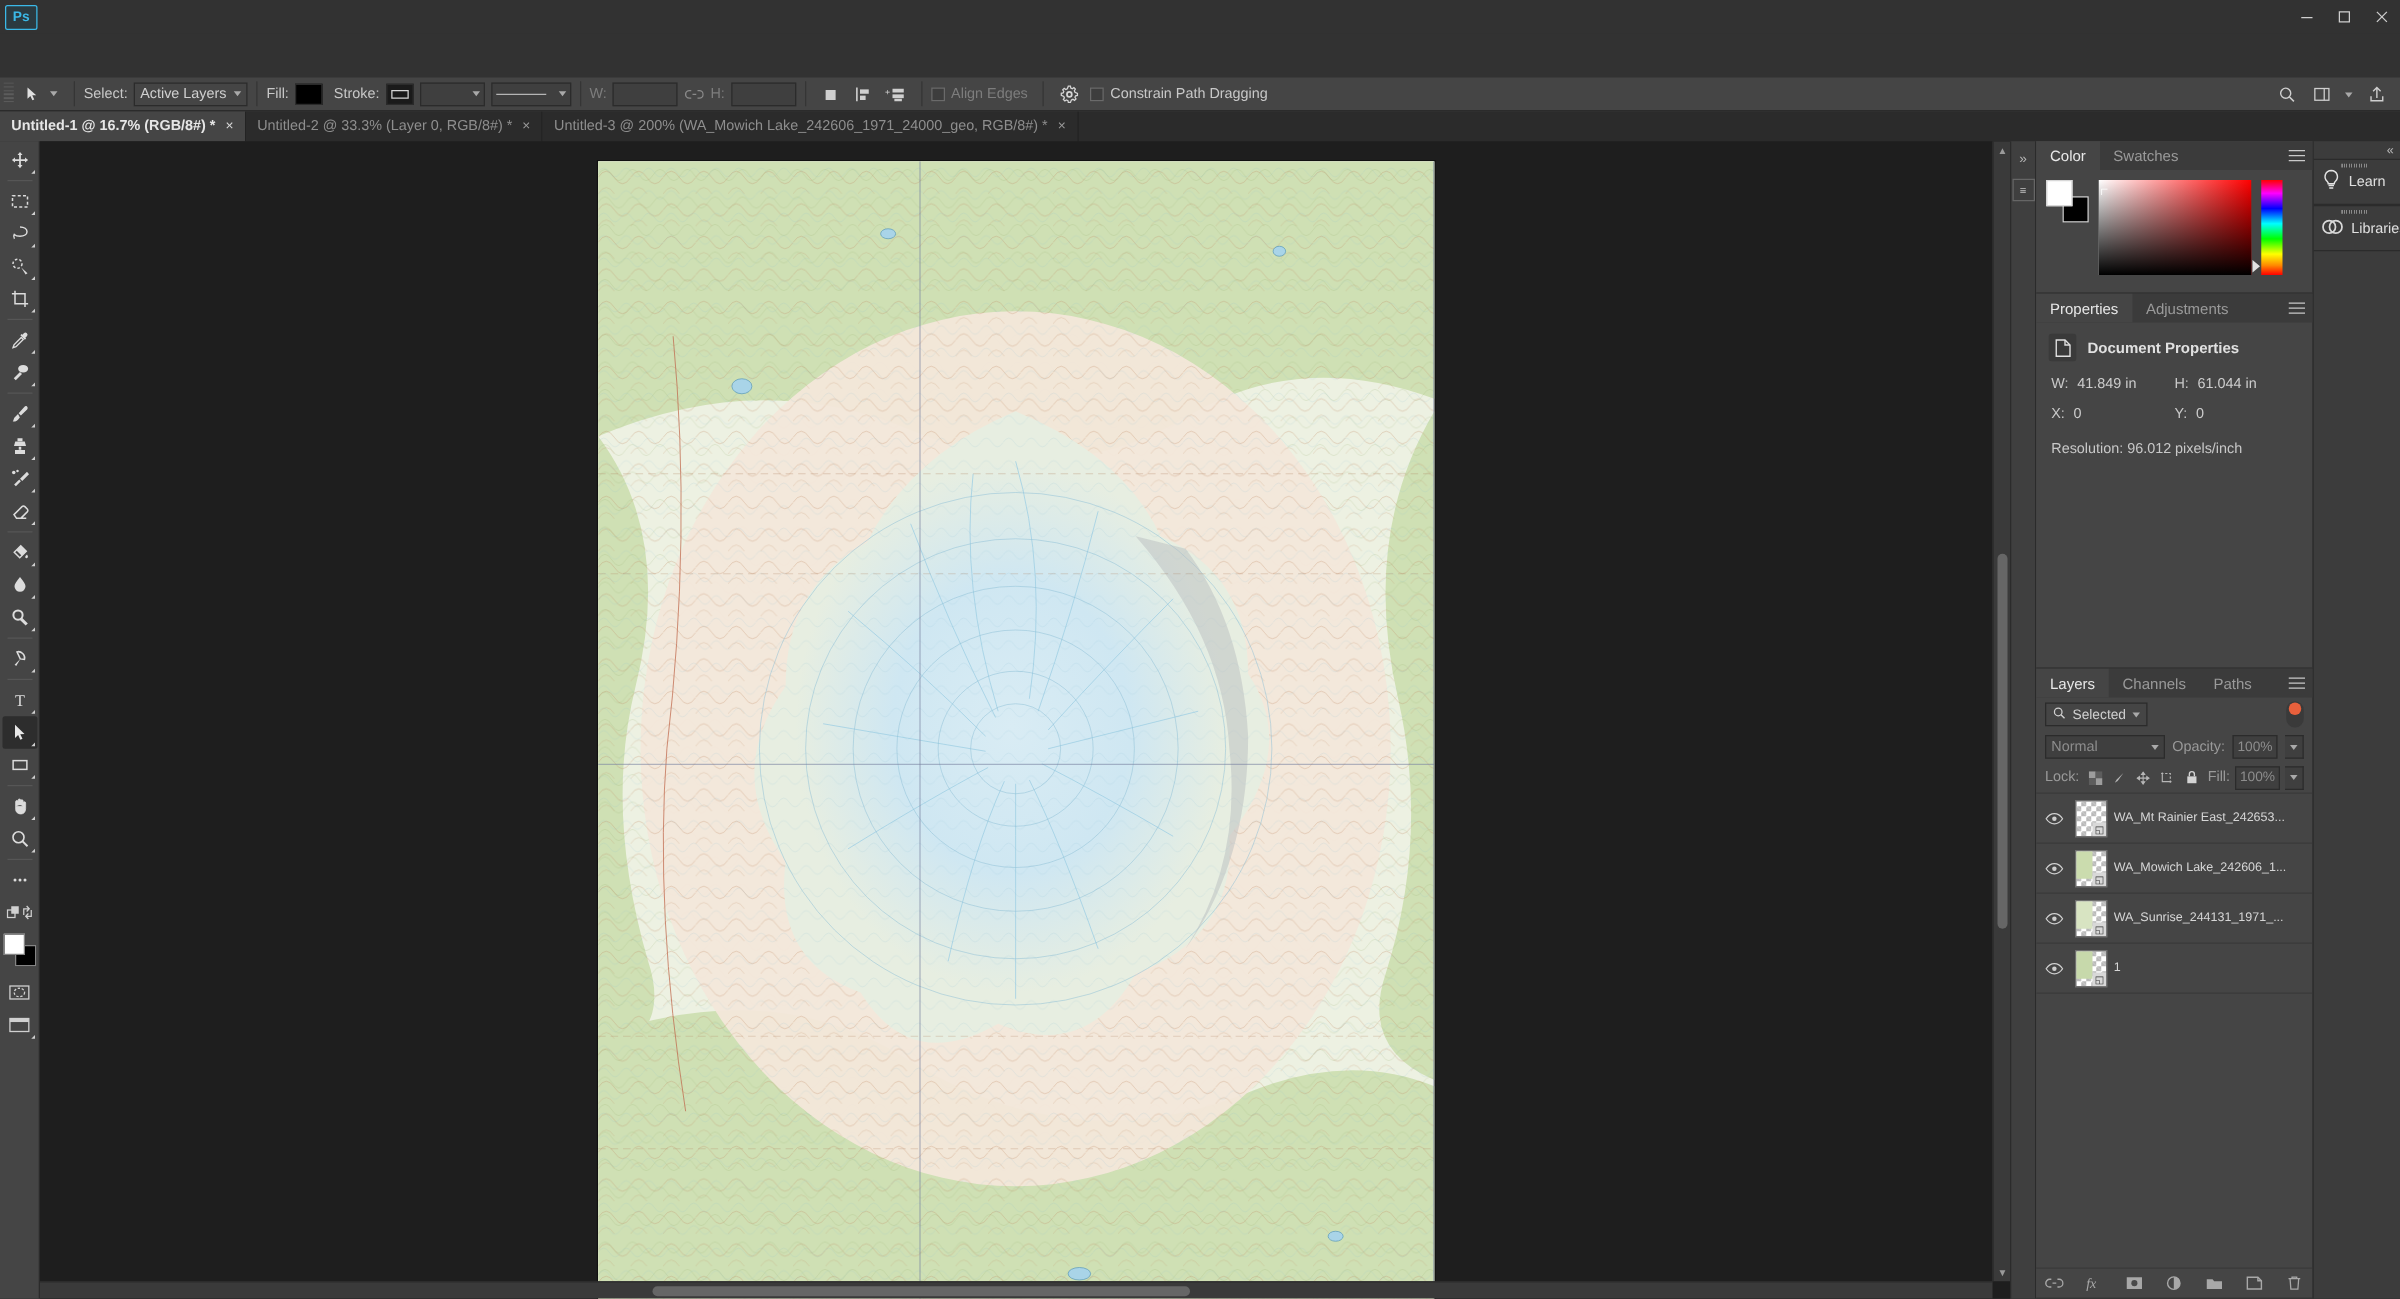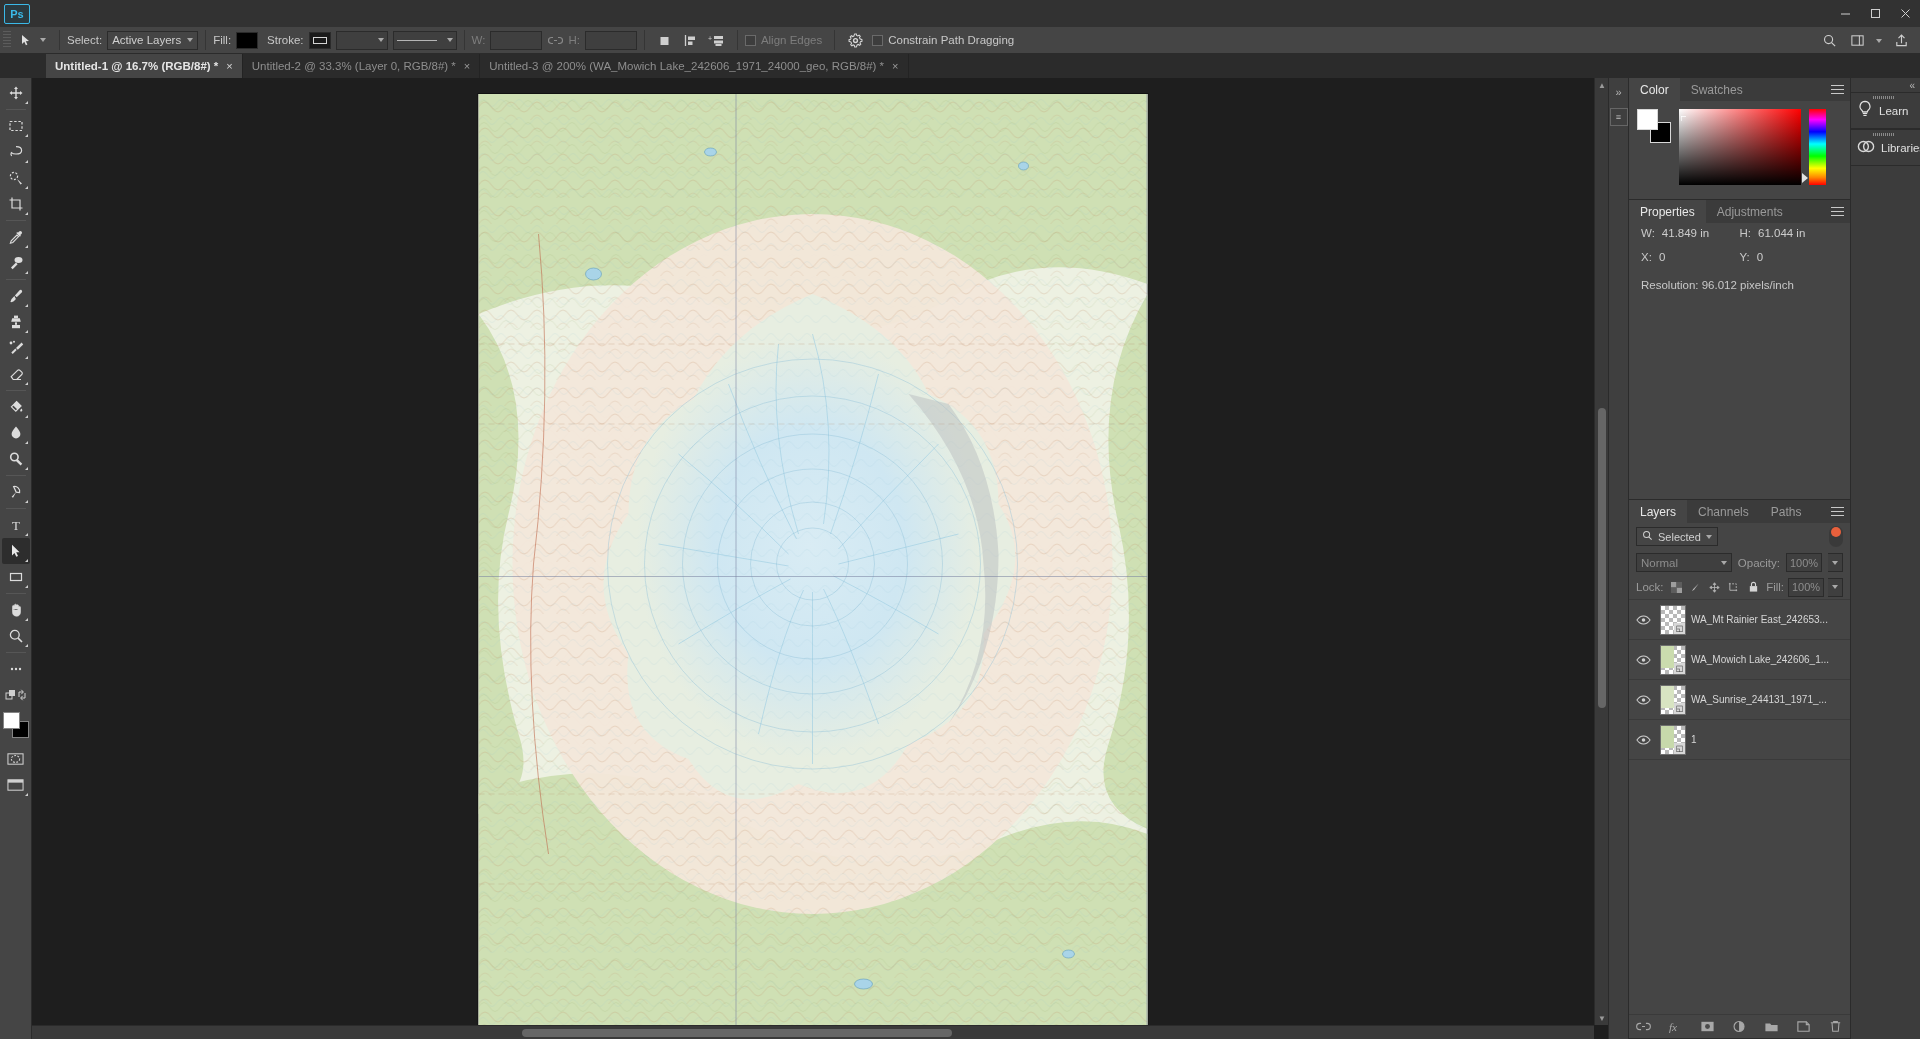--- a/index.html
+++ b/index.html
@@ -28,21 +28,21 @@
   .menu-item {
     padding: 0 11px; height: 27px; line-height: 27px; font-size: 12.5px; color: #d4d4d4;
     cursor: default;
   }
   .win-controls { position: absolute; right: 0; top: 0; height: 27px; display: flex; }
   .win-btn { width: 30px; height: 27px; display: flex; align-items: center; justify-content: center; color: #cfcfcf; font-size: 12px; }
 
   
   .optionsbar {
     height: 27px; background: #454545; border-bottom: 1px solid #2b2b2b;
-    display: flex; align-items: center; flex: 0 0 27px; position: relative;
+    display: flex; align-items: center; flex: 0 0 27px; position: relative; margin-top: 35px;
   }
   .grip { width: 8px; height: 18px; margin: 0 4px 0 3px;
     background-image: repeating-linear-gradient(to bottom, #6e6e6e 0, #6e6e6e 1px, transparent 1px, transparent 3px);
     background-size: 3px 18px; background-repeat: repeat-x; opacity: .55; }
   .ob-tool { display: flex; align-items: center; gap: 3px; padding: 0 6px 0 2px; }
   .ob-tool .tool-ico { width: 20px; height: 20px; display: flex; align-items: center; justify-content: center; }
   .chev { width: 0; height: 0; border-left: 3.5px solid transparent; border-right: 3.5px solid transparent; border-top: 4px solid #a9a9a9; display: inline-block; }
   .ob-sep { width: 1px; height: 20px; background: #353535; margin: 0 7px; }
   .ob-label { font-size: 11.5px; color: #c8c8c8; margin-right: 5px; white-space: nowrap; }
   .ob-select {
@@ -56,21 +56,21 @@
   .ob-empty-select { height: 19px; width: 52px; background: #3f3f3f; border: 1px solid #2b2b2b; display:flex;align-items:center;justify-content:flex-end;padding-right:3px; }
   .ob-line-select { height: 19px; width: 64px; background: #3f3f3f; border: 1px solid #2b2b2b; display:flex;align-items:center;justify-content:space-between;padding:0 3px; }
   .ob-line-select .line { width: 40px; height: 1px; background: #b5b5b5; }
   .ob-field { height: 19px; width: 52px; background: #3f3f3f; border: 1px solid #2b2b2b; }
   .ob-dim { color: #7d7d7d; }
   .ob-icon-btn { width: 26px; height: 22px; display:flex;align-items:center;justify-content:center; }
   .ob-check { width: 11px; height: 11px; border: 1px solid #6a6a6a; background: #3d3d3d; display:inline-block; margin-right: 5px; vertical-align: -1px;}
   .ob-right { position: absolute; right: 0; top: 0; height: 27px; display: flex; align-items: center; padding-right: 6px; gap: 2px; }
 
   
-  .tabbar { height: 24px; background: #2b2b2b; display: flex; align-items: flex-end; flex: 0 0 24px; padding-left: 46px; }
+  .tabbar { height: 24px; background: #2b2b2b; display: flex; align-items: flex-end; flex: 0 0 24px; }
   .tab {
     height: 24px; display: flex; align-items: center; gap: 8px; padding: 0 9px;
     font-size: 11.5px; background: #2b2b2b; color: #8e8e8e;
     border-right: 1px solid #232323; white-space: nowrap; max-width: 520px;
   }
   .tab.active { background: #454545; color: #e6e6e6; }
   .tab .x { font-size: 11px; color: #9b9b9b; }
   .tab.active .x { color: #d8d8d8; }
 
   
@@ -648,20 +648,29 @@
           <div class="panel-tab active">Properties</div>
           <div class="panel-tab">Adjustments</div>
           <div class="panel-menu">
             <span class="hamb">
                 <i></i>
                 <i></i>
                 <i></i>
               </span>
           </div>
         </div>
+        <div class="props-head">
+          <span class="doc-ico">
+            <svg width="13" height="15" viewBox="0 0 13 15">
+                <path d="M1 1h7l4 4v9H1z" fill="none" stroke="#e0e0e0" stroke-width="1.1"></path>
+                <path d="M8 1v4h4" fill="none" stroke="#e0e0e0" stroke-width="1.1"></path>
+              </svg>
+          </span>
+          <span class="props-title">Document Properties</span>
+        </div>
         <div class="props-grid">
           <div class="props-row">
             <div class="props-cell">
               <span class="props-key">W:</span>
               <span class="props-val">41.849 in</span>
             </div>
             <div class="props-cell">
               <span class="props-key">H:</span>
               <span class="props-val">61.044 in</span>
             </div>

